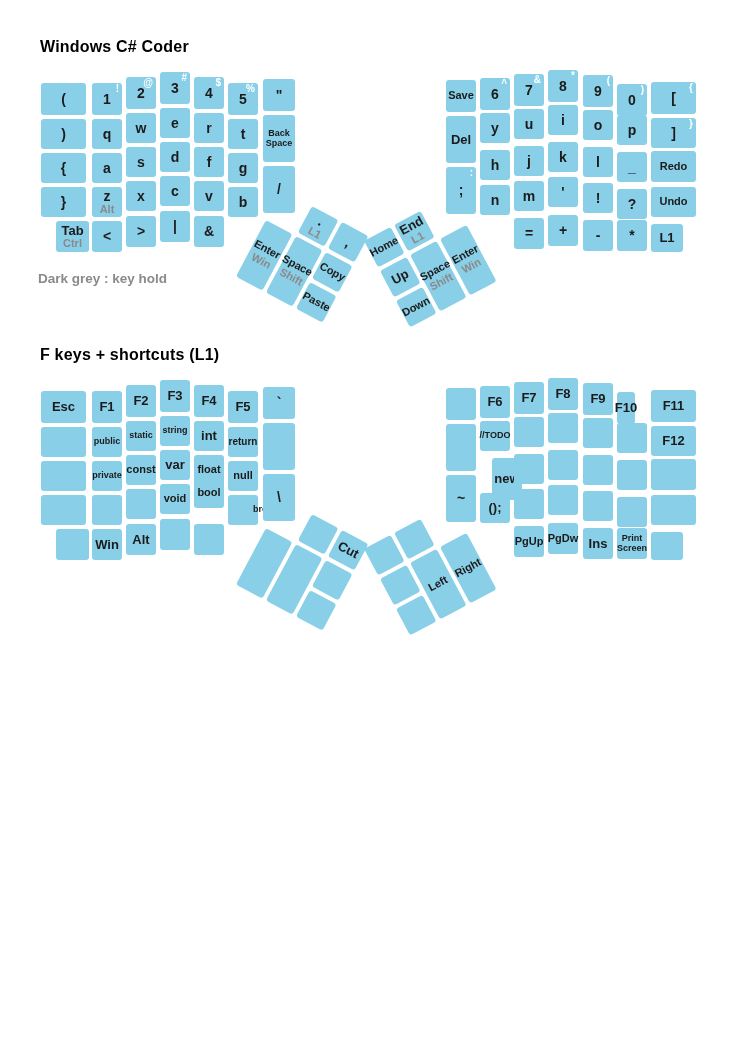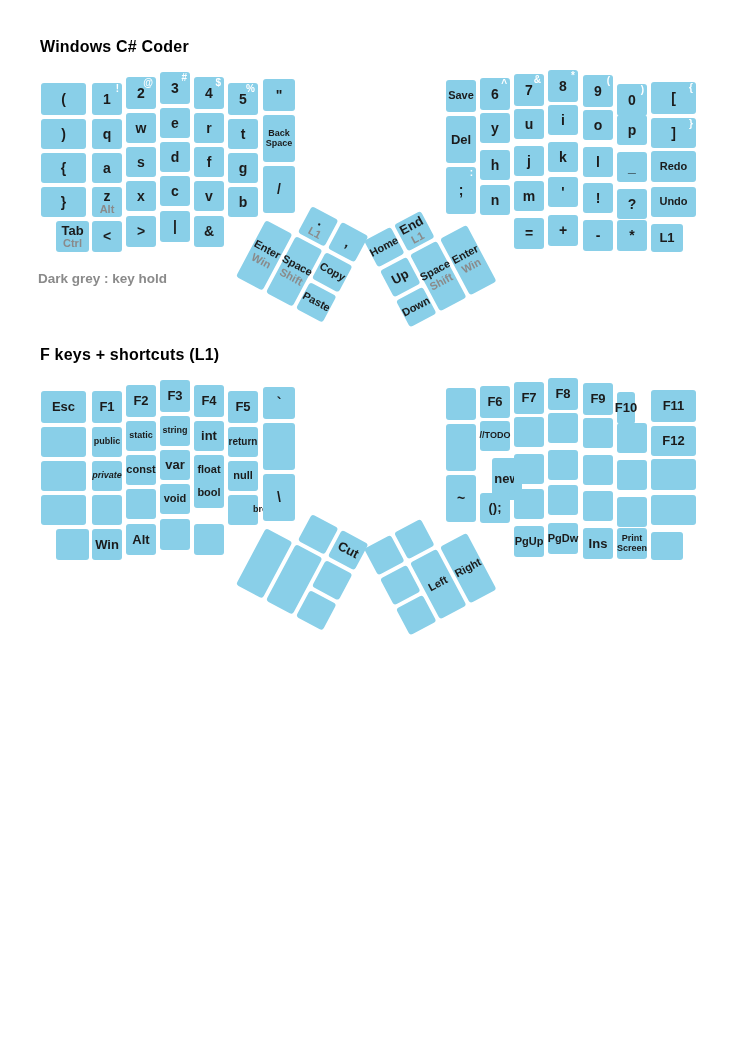--- a/index.html
+++ b/index.html
@@ -306,21 +306,21 @@
         <div class="key" style="left: 41px; top: 153px; width: 45px; height: 30px;"></div>
         <div class="key" style="left: 41px; top: 187px; width: 45px; height: 30px;"></div>
         <div class="key" style="left: 56px; top: 221px; width: 33px; height: 31px;"></div>
         <div class="key" style="left: 92px; top: 83px; width: 30px; height: 32px;">
           <span class="main" style="font-size: 13px;">F1</span>
         </div>
         <div class="key" style="left: 92px; top: 119px; width: 30px; height: 30px;">
           <span class="main" style="font-size: 9px;">public</span>
         </div>
         <div class="key" style="left: 92px; top: 153px; width: 30px; height: 30px;">
-          <span class="main" style="font-size: 9px; font-style: italic;">private</span>
+          <span class="main" style="font-size: 9px;">private</span>
         </div>
         <div class="key" style="left: 92px; top: 187px; width: 30px; height: 30px;"></div>
         <div class="key" style="left: 92px; top: 221px; width: 30px; height: 31px;">
           <span class="main" style="font-size: 13px;">Win</span>
         </div>
         <div class="key" style="left: 126px; top: 77px; width: 30px; height: 32px;">
           <span class="main" style="font-size: 13px;">F2</span>
         </div>
         <div class="key" style="left: 126px; top: 113px; width: 30px; height: 30px;">
           <span class="main" style="font-size: 9px;">static</span>

